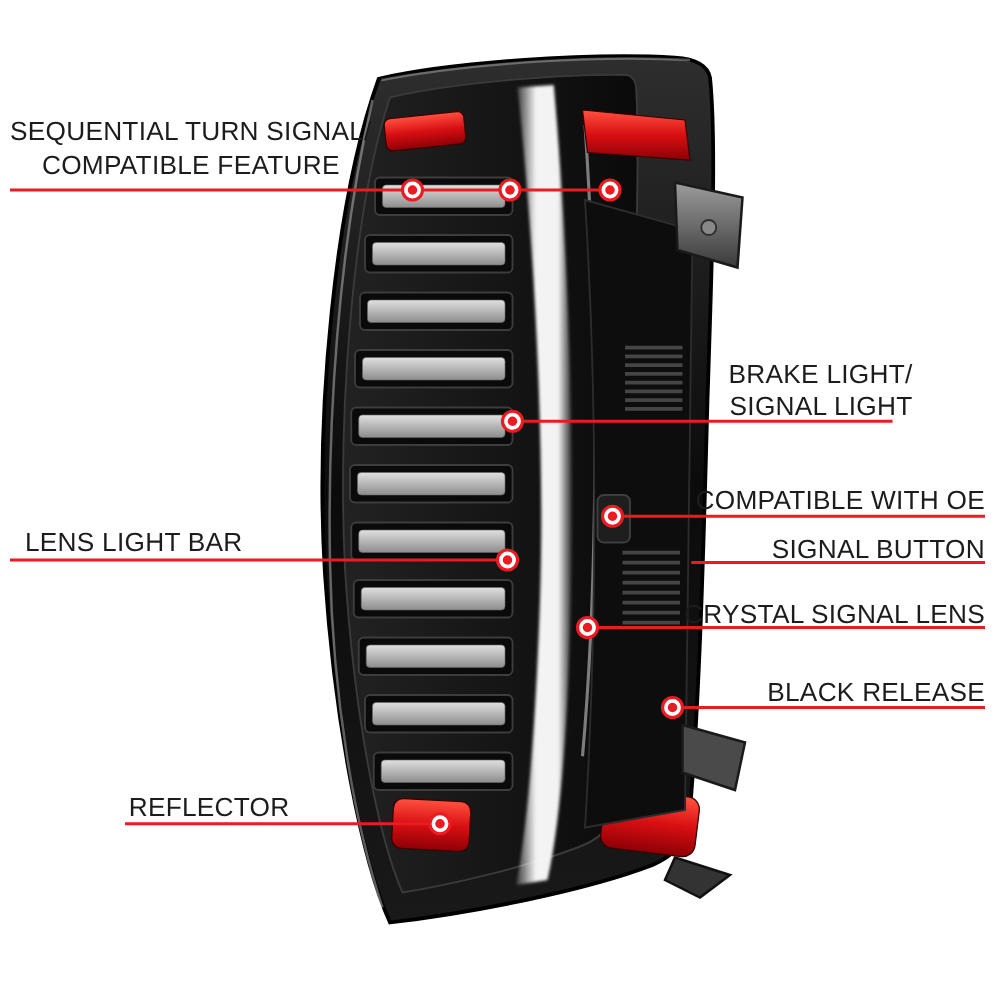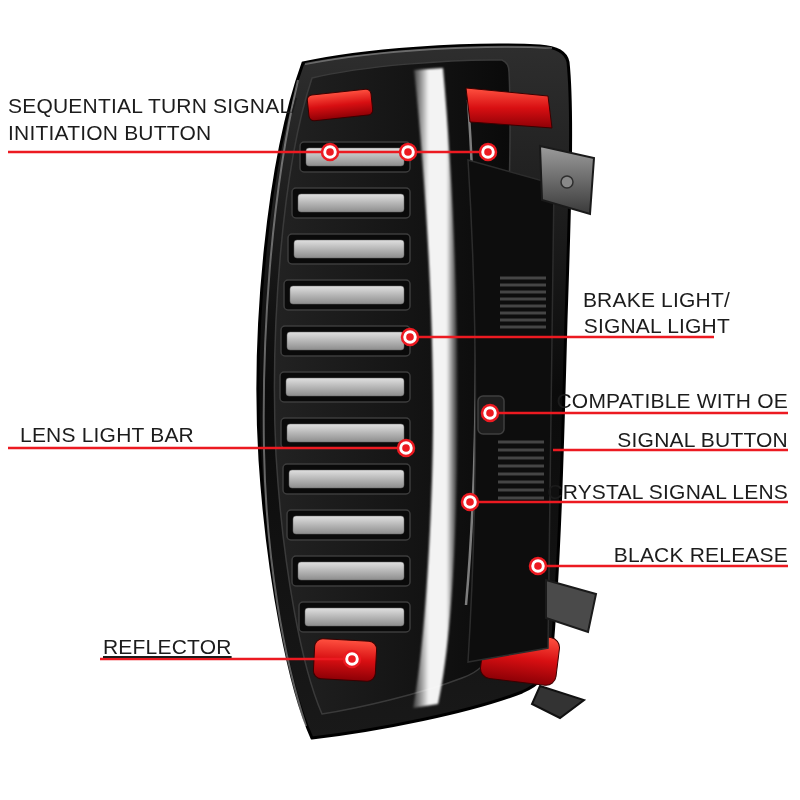--- a/index.html
+++ b/index.html
@@ -7,32 +7,33 @@
   body { font-family:"Liberation Sans", sans-serif; position:relative; }
   .stage { position:absolute; inset:0; width:800px; height:800px; }
   svg.art { position:absolute; left:0; top:0; display:block; }
   .label {
     position:absolute;
     color:#1c1c1c;
     font-size:21px;
     line-height:27px;
     letter-spacing:0.2px;
     white-space:nowrap;
+    text-align:center;
   }
   .label .ln { display:block; }
   .r { text-align:right; white-space:nowrap; }
   .c { text-align:right; }
   #lbl-turn-signal { left:8px;  top:92px; }
   #lbl-brake       { left:550px; top:287px; width:180px; line-height:26px; }
   #lbl-oe1         { left:480px; top:387px; width:308px;padding-left:28px; }
   #lbl-oe2         { left:480px; top:426px; width:308px; }
   #lbl-smoke       { left:20px;  top:421px; }
   #lbl-crystal     { left:480px; top:478px; width:308px; }
   #lbl-black       { left:480px; top:541px; width:308px; }
-  #lbl-reflector   { left:103px; top:633px;text-decoration:underline; }
+  #lbl-reflector   { left:103px; top:633px; }
 </style>
 </head>
 <body>
 
 <div class="stage">
 
   <svg class="art" width="800" height="800" viewBox="0 0 800 800">
     <defs>
       <linearGradient id="gHousing" x1="0" y1="0" x2="0" y2="1">
         <stop offset="0" stop-color="#2e2e2e"></stop>
@@ -220,21 +221,21 @@
       </g>
       <g>
         <circle cx="352" cy="659" r="8" fill="#ffffff" stroke="#ec1a21" stroke-width="2.5"></circle>
         <circle cx="352" cy="659" r="3.8" fill="#ec1a21"></circle>
       </g>
     </g>
   </svg>
 
   <div class="label" id="lbl-turn-signal">
     <span class="ln">SEQUENTIAL TURN SIGNAL/</span>
-    <span class="ln">INITIATION BUTTON</span>
+    <span class="ln">COMPATIBLE FEATURE</span>
   </div>
 
   <div class="label c" id="lbl-brake">
     <span class="ln">BRAKE LIGHT/</span>
     <span class="ln">SIGNAL LIGHT</span>
   </div>
 
   <div class="label r" id="lbl-oe1">
     <span class="ln">COMPATIBLE WITH OE</span>
   </div>

